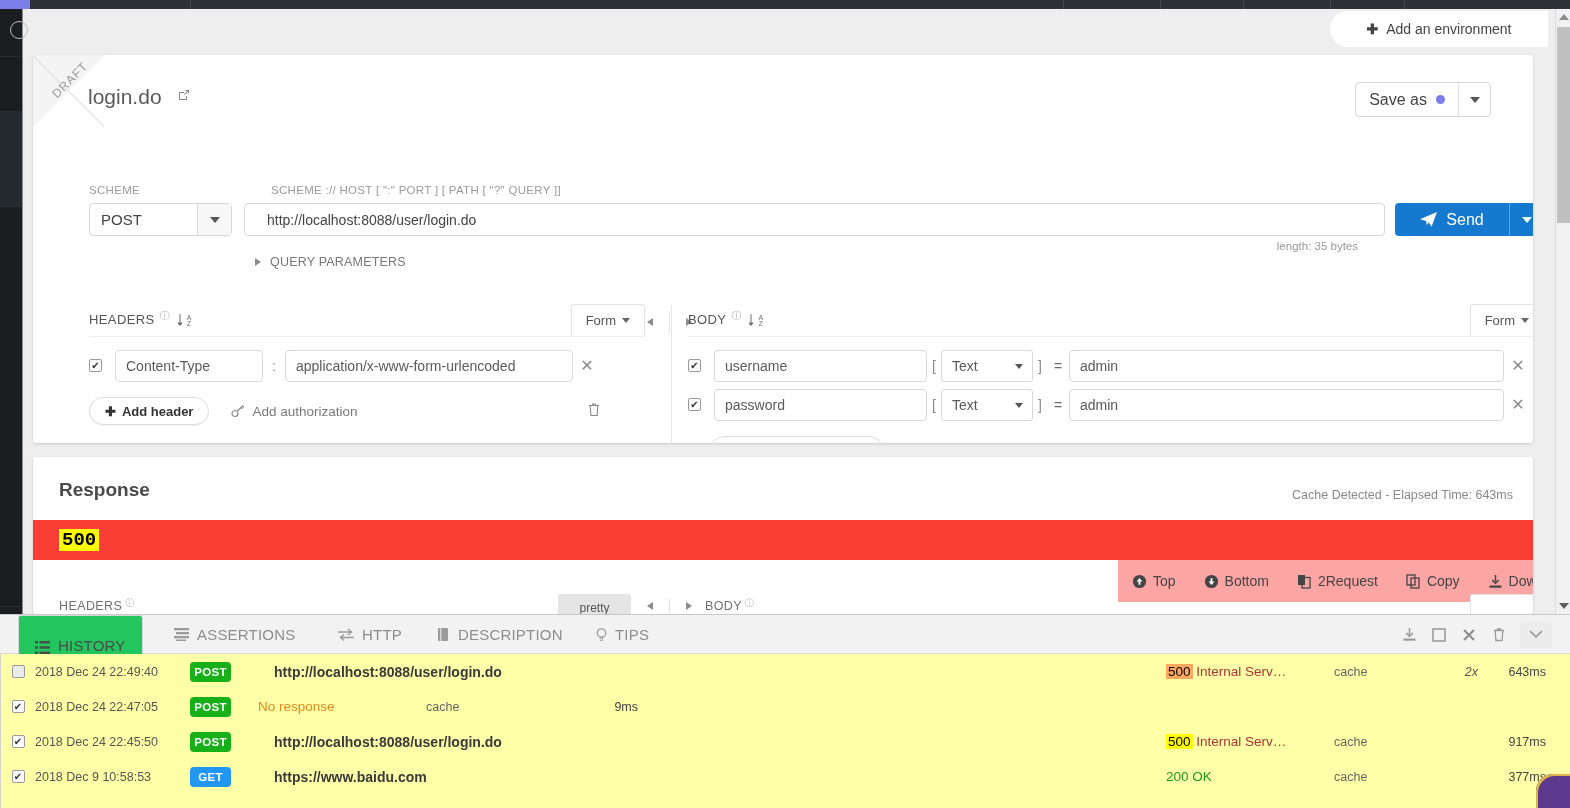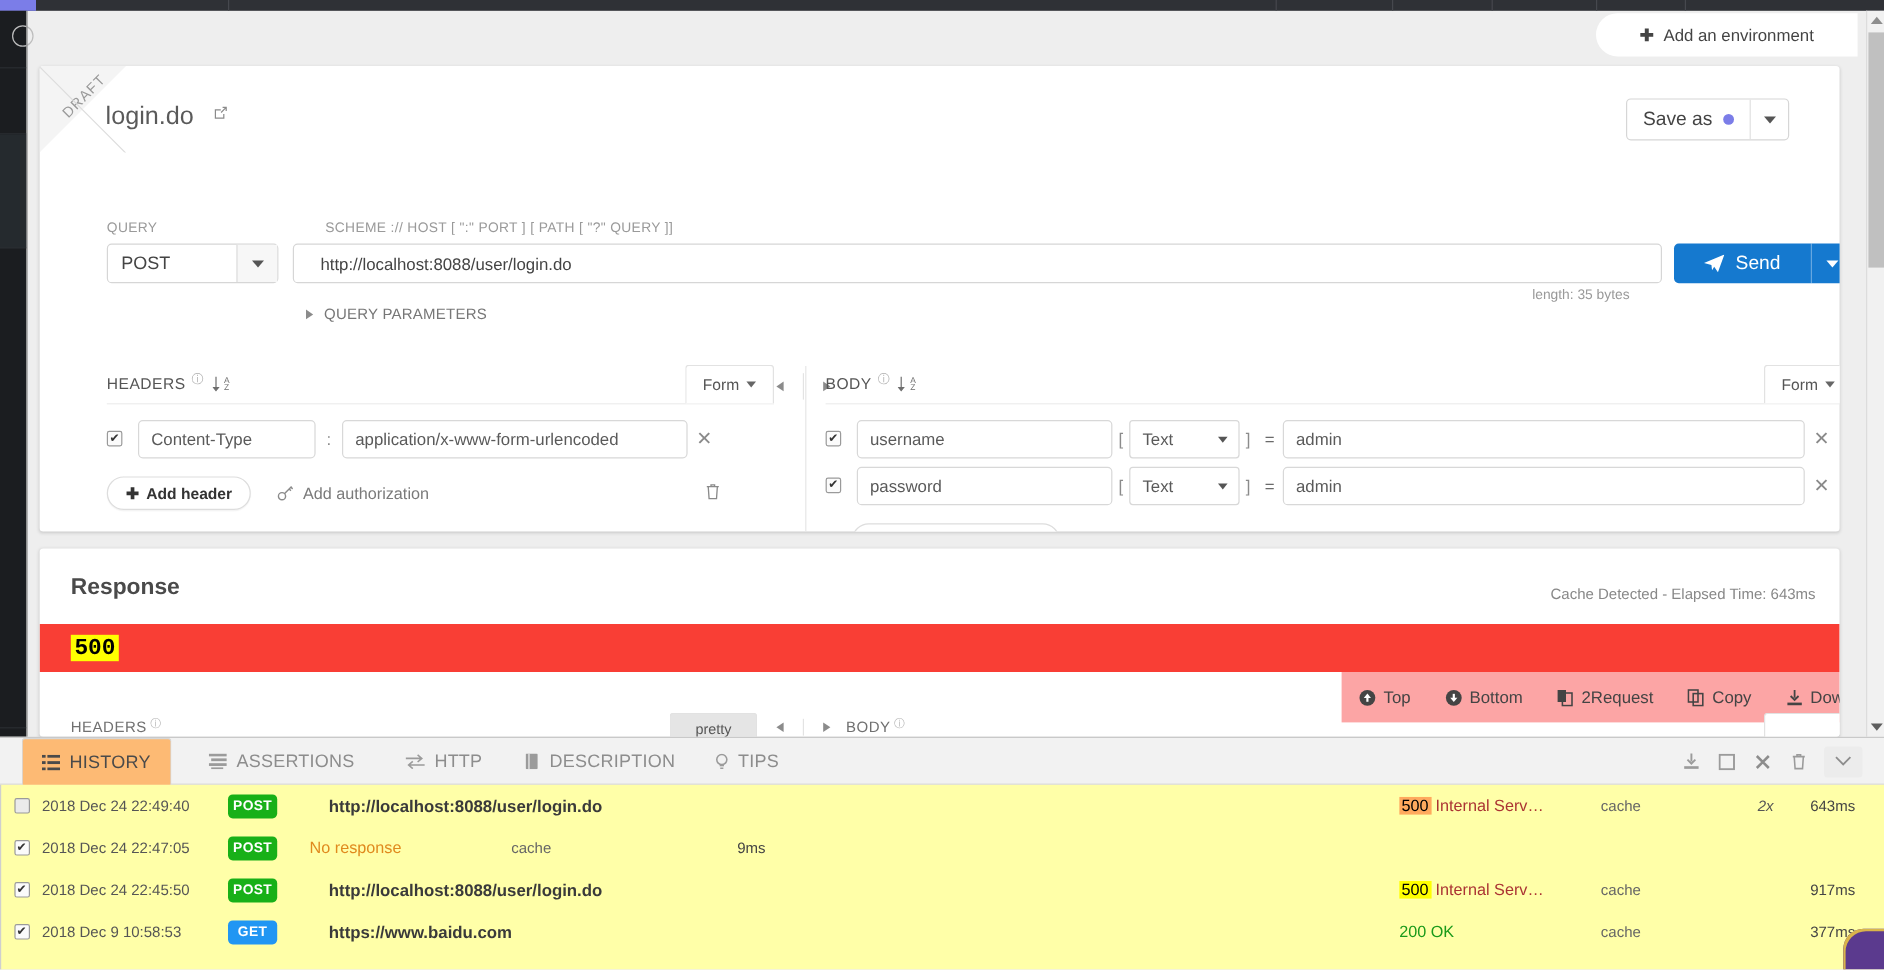--- a/index.html
+++ b/index.html
@@ -240,22 +240,22 @@
     position:absolute; left:0; bottom:0; width:1570px; height:194px;
     background:#f2f2f2; border-top:1px solid #c9c9c9;
   }
   #tabbar{ position:relative; height:39px; border-bottom:1px solid #d7d7d7; }
   .tab{
     position:absolute; top:0; height:39px; display:flex; align-items:center;
     font-size:15px; color:#8d8d8d; padding:0 16px; letter-spacing:.2px; cursor:pointer;
   }
   .tab .ico{ margin-right:8px; display:flex; align-items:center; }
   .tab.active{
-    background:#fdba74; color:#4a4a4a; border:1px solid #d7d7d7; border-bottom:1px solid #fff;
-    border-radius:3px 3px 0 0; top:0; height:40px;
+    background:#22c55e; color:#4a4a4a; border:1px solid #d7d7d7; border-bottom:1px solid #fff;
+    border-radius:3px 3px 0 0; top:0; height:40px;align-items:flex-end;
   }
   #tabtools{ position:absolute; right:18px; top:0; height:39px; display:flex; align-items:center; gap:0; }
   #tabtools .ti{ width:30px;height:39px;display:flex;align-items:center;justify-content:center;color:#9b9b9b;cursor:pointer;}
   #tabtools .last{ width:32px;height:26px;background:#ececec;border-radius:3px;margin-left:6px;
      display:flex;align-items:center;justify-content:center;color:#8d8d8d;}
 
   #histlist{ position:relative; background:#ffffa8; height:154px; border-left:1px solid #cfcfcf;}
   .hrow{ display:flex; align-items:center; height:35px; font-size:12.5px;}
   .hrow .cbx{ width:34px; display:flex; justify-content:center;}
   .hcb{ width:13px;height:13px;border:1px solid #9a9a9a;border-radius:2px;background:#fbfbfb;
@@ -345,21 +345,21 @@
   <div id="saveas">
     <div class="lbl">
       <span>Save as</span>
       <span class="dot"></span>
     </div>
     <div class="caret">
         <div class="caret-dn"></div>
       </div>
   </div>
 
-  <div class="flabel" id="methodlabel">QUERY</div>
+  <div class="flabel" id="methodlabel">SCHEME</div>
   <div class="flabel" id="urllabel">SCHEME :// HOST [ ":" PORT ] [ PATH [ "?" QUERY ]]</div>
 
   <div id="methodsel">
     <div class="val">POST</div>
     <div class="btn">
         <div class="caret-dn"></div>
       </div>
   </div>
 
   <div id="urlinput">http://localhost:8088/user/login.do</div>

